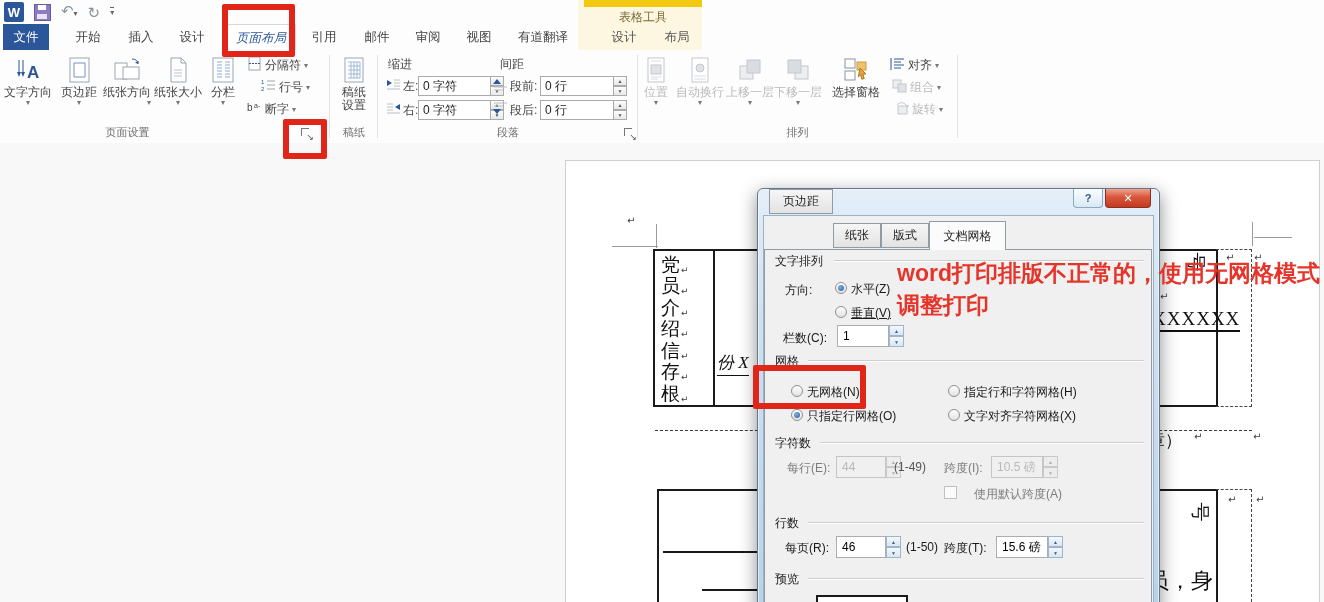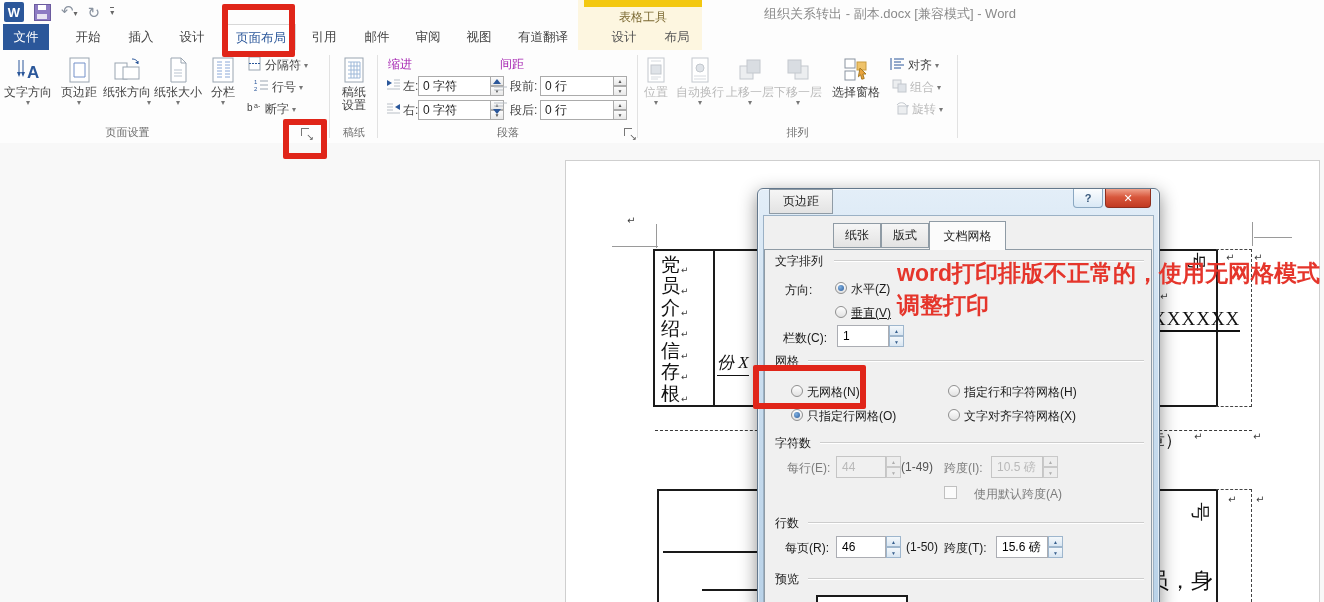--- a/index.html
+++ b/index.html
@@ -44,21 +44,21 @@
   .launcher{position:absolute;width:12px;height:12px;}
   .launcher::before{content:"";position:absolute;left:0;top:0;width:7px;height:7px;border-left:1px solid #777;border-top:1px solid #777;}
   .launcher::after{content:"↘";position:absolute;right:-1px;bottom:-2px;font-size:9px;color:#555;}
   .dis, .dis .lbl{color:#b9b9b9 !important;}
   .rib-field{position:absolute;height:20px;display:flex;align-items:center;font-size:12px;color:#444;}
   .rib-inp{height:20px;border:1px solid #ababab;background:#fff;box-sizing:border-box;
            font-size:12px;color:#222;display:flex;align-items:center;padding-left:4px;}
   .rib-spn{width:13px;height:20px;display:flex;flex-direction:column;box-sizing:border-box;}
   .rib-spn i{flex:1;border:1px solid #ababab;border-left:none;background:linear-gradient(#fcfcfc,#e8e8e8);
              font-style:normal;font-size:5px;color:#555;display:flex;align-items:center;justify-content:center;}
-  .hdr{position:absolute;font-size:12px;color:#a21caf;font-family:Liberation Mono, monospace;}
+  .hdr{position:absolute;font-size:12px;color:#404040;font-family:Liberation Mono, monospace;}
 
   
   .doc{position:absolute;left:0;top:143px;width:1324px;height:459px;background:#f8f8f8;z-index:1;}
   .page{position:absolute;left:565px;top:17px;width:753px;height:442px;background:#fff;
         border:1px solid #cfcfcf;border-bottom:none;}
   .docline{position:absolute;background:#9a9a9a;}
   .pilcrow{position:absolute;font-size:10px;color:#3c3c3c;font-family:"DejaVu Sans",sans-serif;}
   .serif{font-family:"Liberation Serif","DejaVu Serif",serif;color:#111;}
   .t1{position:absolute;left:653px;top:106px;width:565px;height:158px;border:2px solid #1a1a1a;box-sizing:border-box;}
   .t1 .divider{position:absolute;left:58px;top:0;width:2px;height:100%;background:#1a1a1a;}
@@ -118,29 +118,28 @@
     <div class="qat">
       <div class="word-logo">W</div>
       <div class="save-ic"></div>
       <div class="qbtn">↶<span class="qcaret">▾</span></div>
       <div class="qbtn">↻</div>
       <div class="qcaret" style="border-top:1px solid #666;">▾</div>
     </div>
     <div class="ctx-area"></div>
     <div class="ctx-gold"></div>
     <div class="ctx-label">表格工具</div>
-    <div class="win-title">组织关系转出 - 副本.docx [兼容模式] - Word</div>
   </div>
 
   <div class="tabrow">
     <div class="file-tab">文件</div>
     <div class="tab" style="left:62px;width:52px;">开始</div>
     <div class="tab" style="left:115px;width:52px;">插入</div>
     <div class="tab" style="left:168px;width:48px;">设计</div>
-    <div class="tab sel" style="left:226px;width:68px;">页面布局</div>
+    <div class="tab sel" style="left:226px;width:68px;font-style:italic;">页面布局</div>
     <div class="tab" style="left:300px;width:48px;">引用</div>
     <div class="tab" style="left:353px;width:48px;">邮件</div>
     <div class="tab" style="left:404px;width:48px;">审阅</div>
     <div class="tab" style="left:455px;width:48px;">视图</div>
     <div class="tab" style="left:506px;width:74px;">有道翻译</div>
     <div class="tab ctx" style="left:596px;width:56px;">设计</div>
     <div class="tab ctx" style="left:652px;width:50px;">布局</div>
   </div>
 
   <div class="ribbon">
@@ -194,21 +193,21 @@
       </span>
         <span class="lbl drop">分栏</span>
     </div>
     <div class="smallbtn" style="left:247px;top:6px;">
       <span><svg width="15" height="15">
             <rect x="2" y="1" width="11" height="13" fill="#fff" stroke="#9aa5b1"></rect>
             <path d="M2 7.5h11" stroke="#2b579a" stroke-dasharray="2 1"></path>
           </svg></span>
       <span>分隔符</span>
     </div>
-    <div class="smallbtn" style="left:254px;top:28px;">
+    <div class="smallbtn" style="left:261px;top:28px;">
       <span><svg width="15" height="15">
             <path d="M6 3h8M6 7h8M6 11h8" stroke="#9aa5b1"></path>
             <text x="0" y="6" font-size="6" fill="#2b579a">1</text>
             <text x="0" y="13" font-size="6" fill="#2b579a">2</text>
           </svg></span>
       <span>行号</span>
     </div>
     <div class="smallbtn" style="left:247px;top:50px;">
       <span><svg width="15" height="15">
             <text x="0" y="11" font-size="10" fill="#444">b</text>
@@ -475,21 +474,21 @@
     <div class="dlbl" style="left:206px;top:219px;">文字对齐字符网格(X)</div>
 
     <div class="dlbl" style="left:17px;top:246px;">字符数</div>
     <div class="gline" style="left:62px;top:253px;width:324px;"></div>
     <div class="dlbl gray" style="left:29px;top:271px;">每行(E):</div>
     <div class="dinp dis" style="left:78px;top:267px;width:50px;">44</div>
     <div class="dspn dis" style="left:128px;top:267px;">
         <i>▲</i>
         <i>▼</i>
       </div>
-    <div class="dlbl" style="left:143px;top:271px;color:#555;">(1-49)</div>
+    <div class="dlbl" style="left:136px;top:271px;color:#555;">(1-49)</div>
     <div class="dlbl gray" style="left:186px;top:271px;">跨度(I):</div>
     <div class="dinp dis" style="left:233px;top:267px;width:52px;">10.5 磅</div>
     <div class="dspn dis" style="left:285px;top:267px;">
         <i>▲</i>
         <i>▼</i>
       </div>
     <div class="chk" style="left:186px;top:297px;"></div>
     <div class="dlbl gray" style="left:216px;top:297px;">使用默认跨度(A)</div>
 
     <div class="dlbl" style="left:17px;top:326px;">行数</div>

